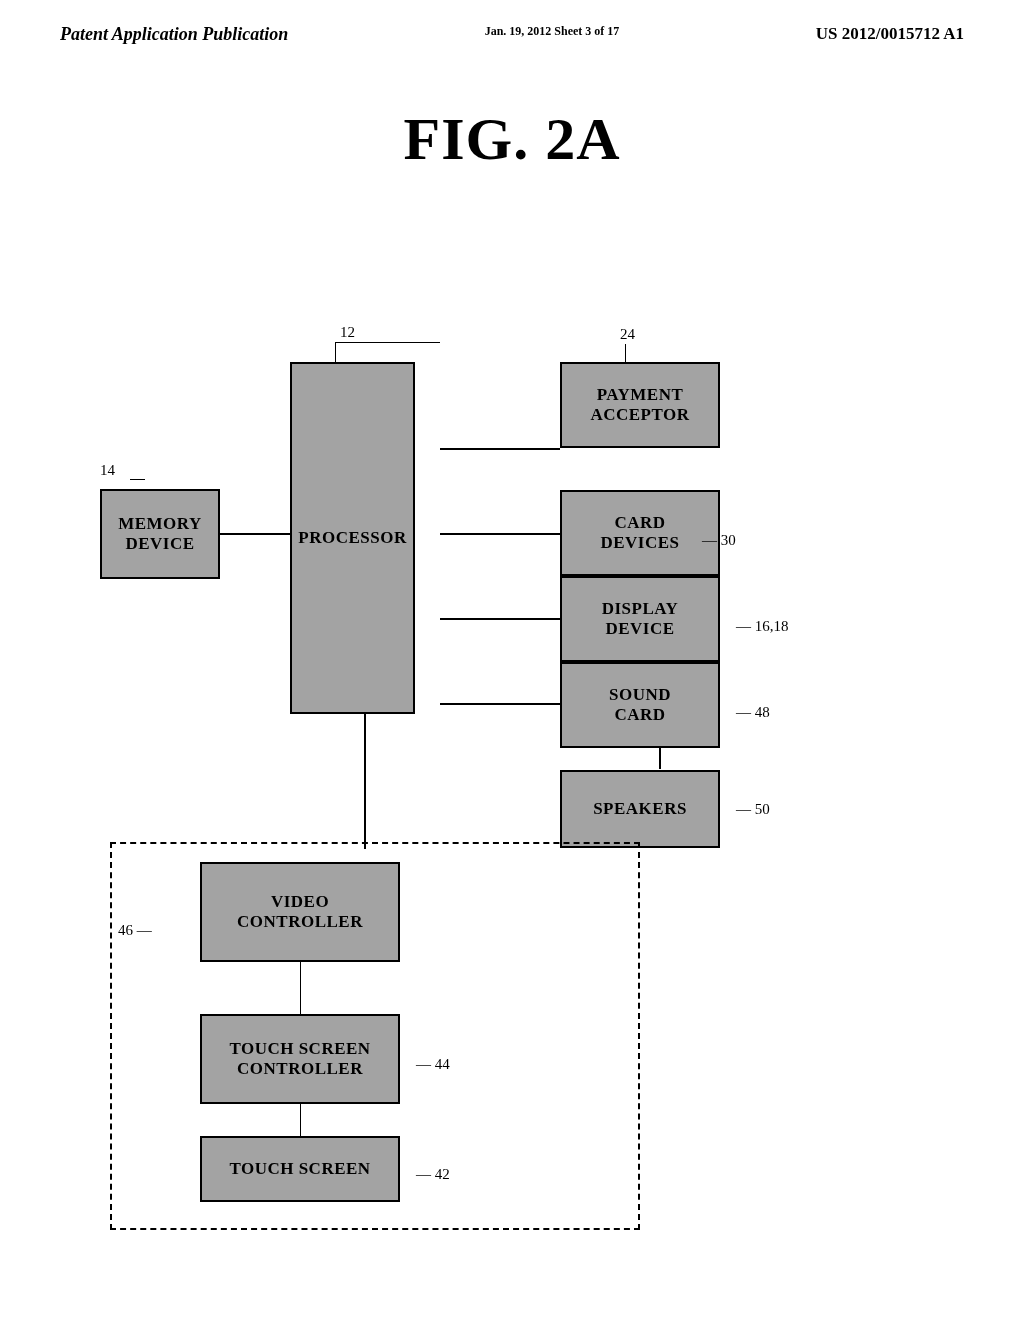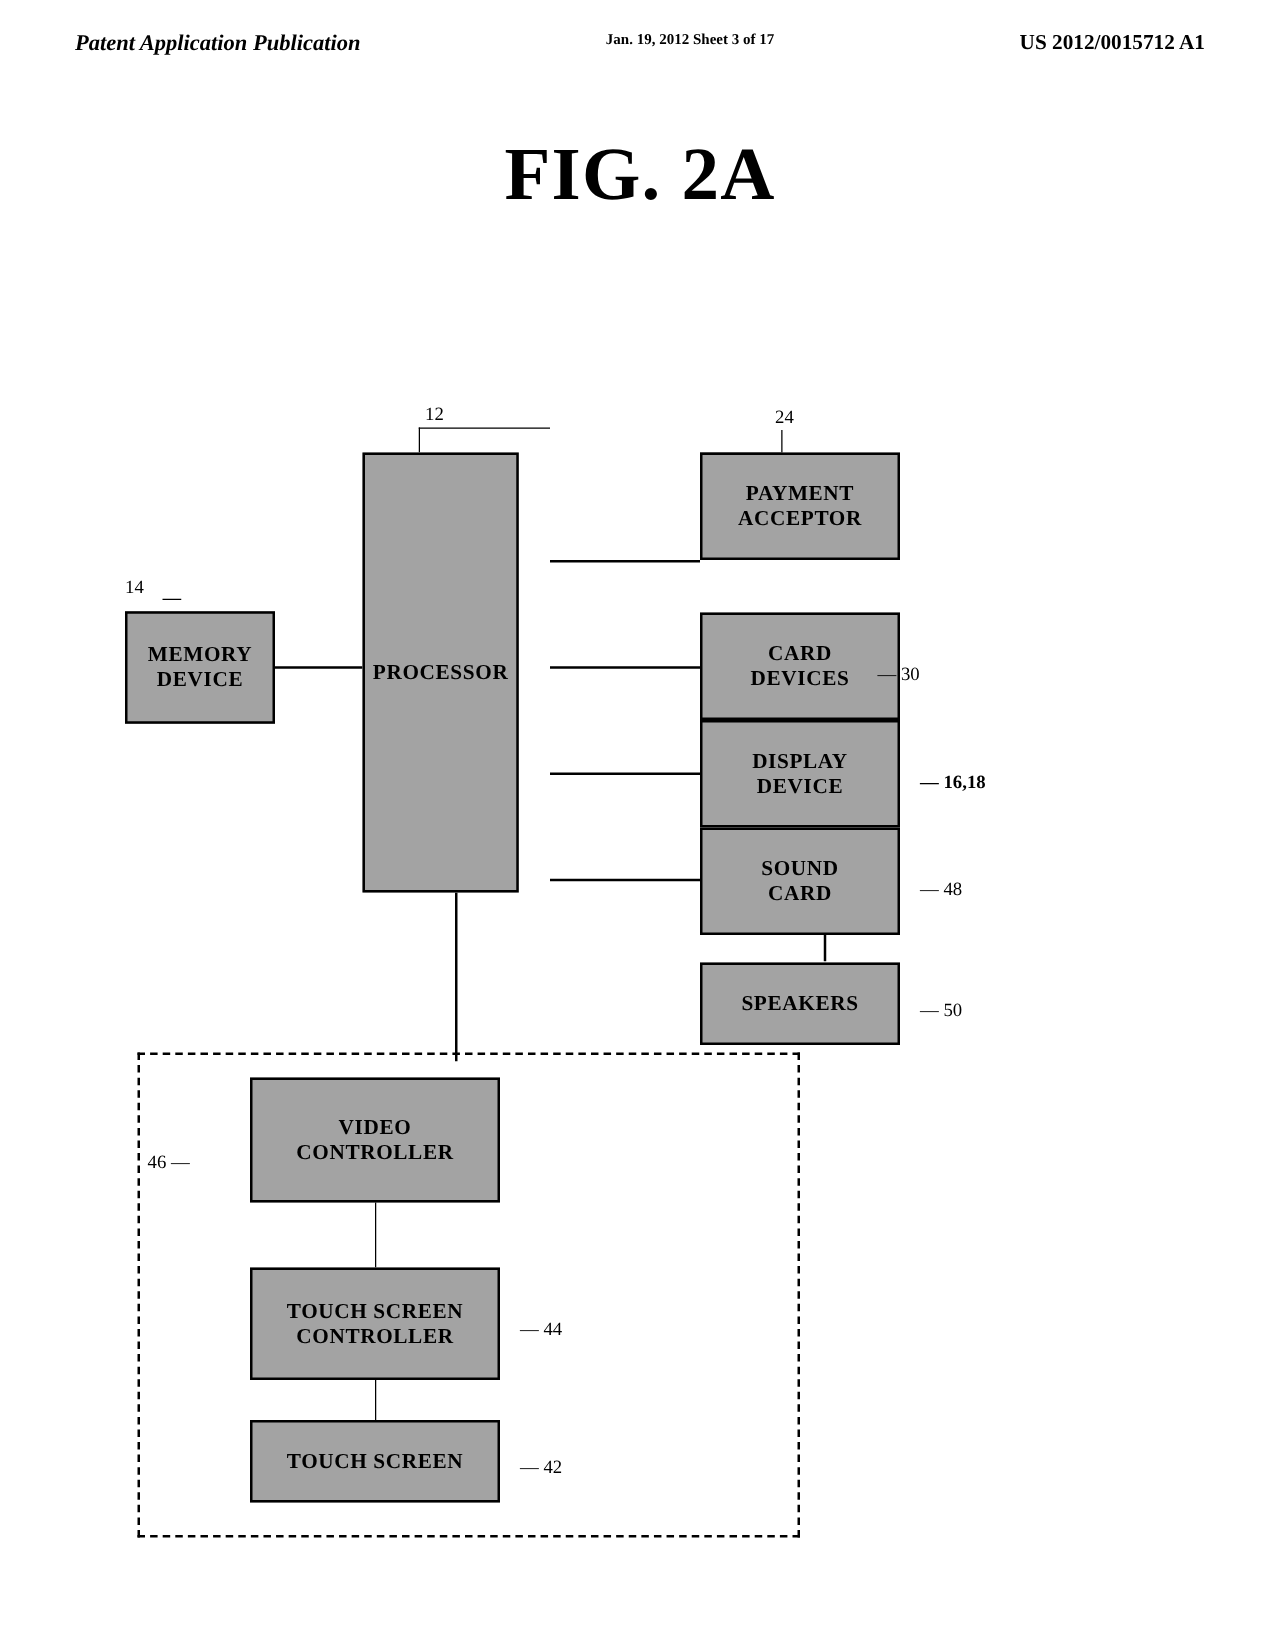--- a/index.html
+++ b/index.html
@@ -157,32 +157,32 @@
 
   <div class="label" style="left:702px; top:338px;">— 30</div>
 
   <div class="box" style="left:560px; top:382px; width:160px; height:86px;">
     <div>
       <div>DISPLAY</div>
       <div>DEVICE</div>
     </div>
   </div>
 
-  <div class="label" style="left:736px; top:424px;font-weight:bold;">— 16,18</div>
+  <div class="label" style="left:736px; top:424px;">— 16,18</div>
 
   <div class="box" style="left:560px; top:468px; width:160px; height:86px;">
     <div>
       <div>SOUND</div>
       <div>CARD</div>
     </div>
   </div>
 
   <div class="label" style="left:736px; top:510px;">— 48</div>
 
-  <div class="box" style="left:560px; top:576px; width:160px; height:66px;">
+  <div class="box" style="left:560px; top:576px; width:160px; height:78px;">
     <div>SPEAKERS</div>
   </div>
 
   <div class="label" style="left:736px; top:607px;">— 50</div>
 
   <div class="dashed-box" style="left:110px; top:648px; width:530px; height:388px;"></div>
 
   <div class="box" style="left:200px; top:668px; width:200px; height:100px;">
     <div>
       <div>VIDEO</div>

